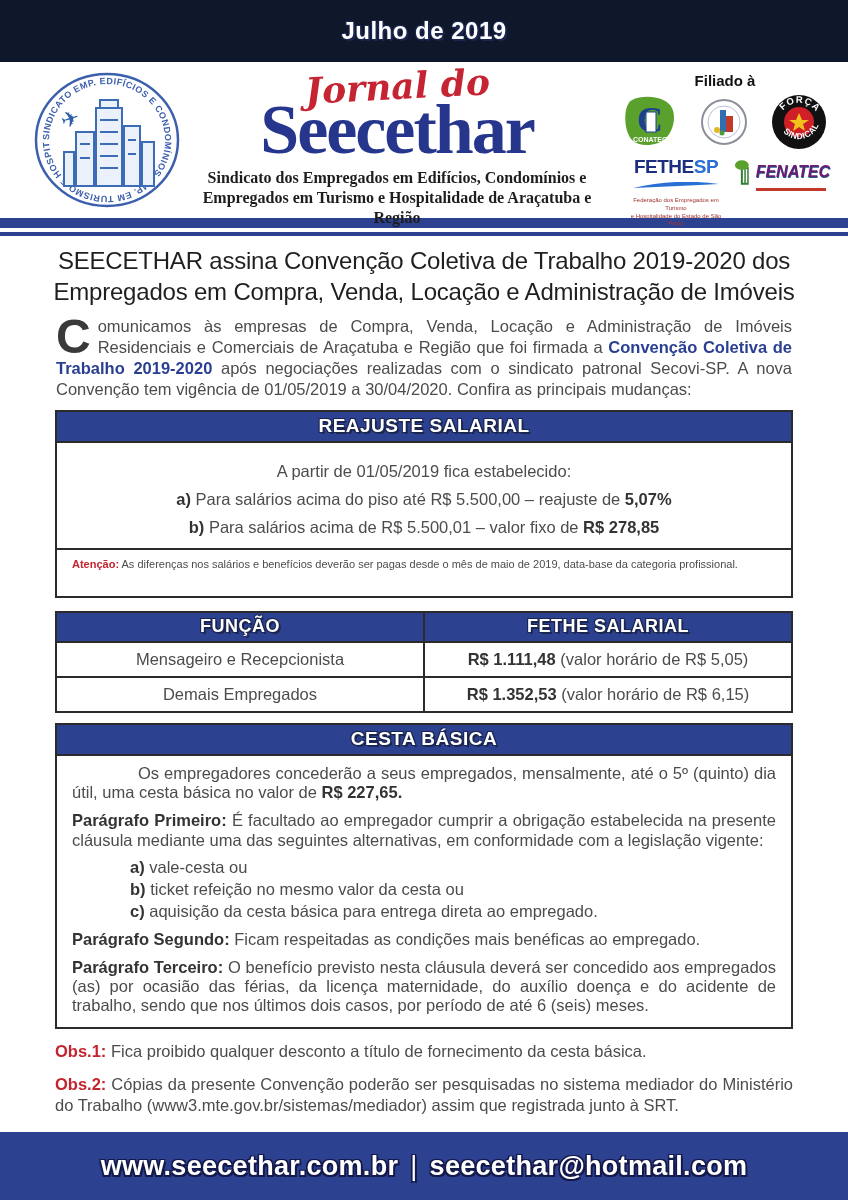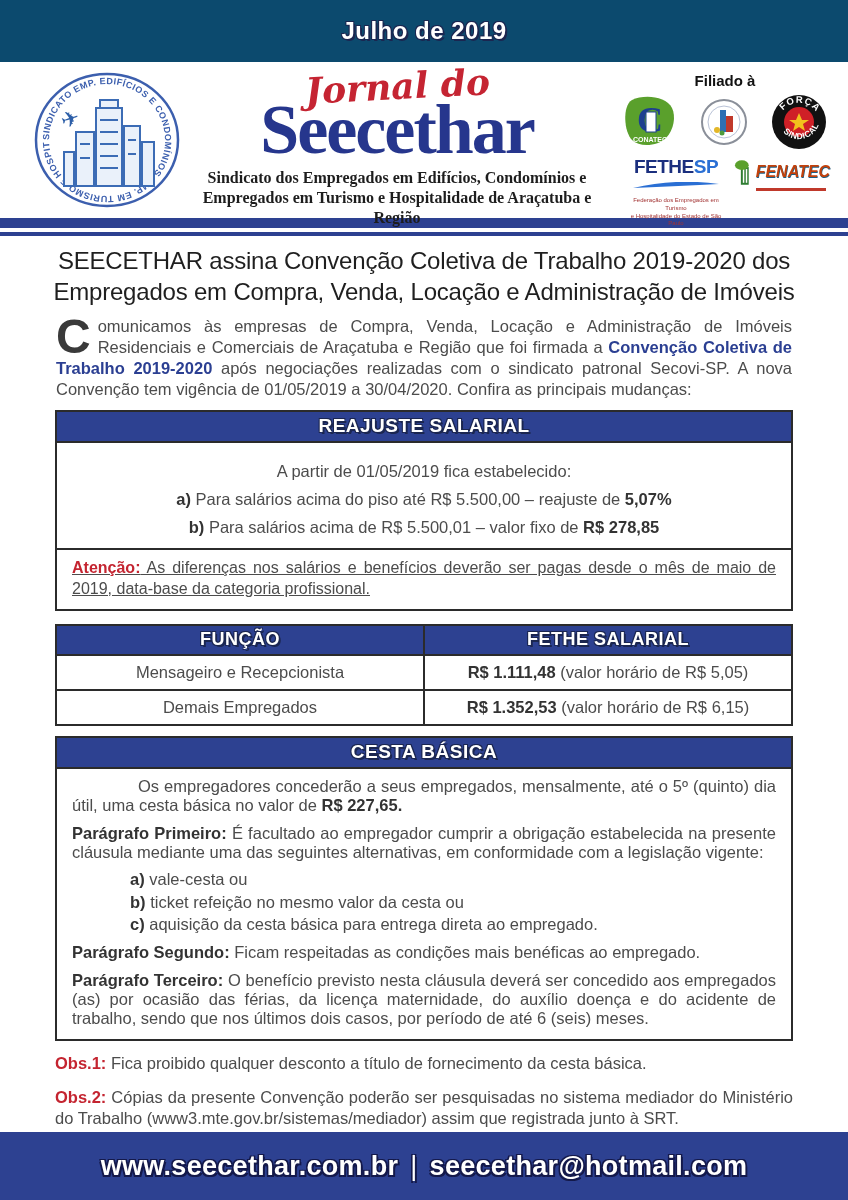--- a/index.html
+++ b/index.html
@@ -1,21 +1,21 @@
 <!DOCTYPE html>
 <html><head>
 <meta charset="utf-8">
 <style>
   * { margin: 0; padding: 0; box-sizing: border-box; }
   html, body { background: #ffffff; }
   body { width: 848px; height: 1200px; overflow: hidden; font-family: "Liberation Sans", sans-serif; }
   .page { position: relative; width: 848px; height: 1200px; background: #ffffff; color: #4c4c4c; }
 
   
-  .top-banner { height: 62px; background: #0c4a6e; display: flex; align-items: center; justify-content: center; }
+  .top-banner { height: 62px; background: #0f172a; display: flex; align-items: center; justify-content: center; }
   .top-banner span {
     color: #ffffff; font-weight: bold; font-size: 24px; letter-spacing: 0.5px;
     text-shadow: -1px -1px 0 #1b2650, 1px -1px 0 #1b2650, -1px 1px 0 #1b2650, 2px 2px 0 #1b2650;
   }
 
   
   .header { position: relative; height: 156px; background: #ffffff; }
   .seal { position: absolute; left: 32px; top: 8px; }
   .masthead { position: absolute; left: 178px; top: 6px; width: 438px; text-align: center; }
   .script-title {
@@ -33,21 +33,21 @@
   .filiado-label { font-weight: bold; color: #111; font-size: 15px; }
   .logo-row-1 { display: flex; align-items: center; justify-content: space-between; margin-top: 4px; padding: 0 2px; }
   .logo-row-2 { display: flex; align-items: flex-start; justify-content: flex-end; gap: 8px; margin-top: 6px; }
 
   .fethesp { width: 100px; text-align: center; }
   .fethesp-word { font-size: 19px; font-weight: bold; letter-spacing: -0.5px; line-height: 1; }
   .fethesp-word .p1 { color: #1b2f7e; } .fethesp-word .p2 { color: #2a6fd4; }
   .fethesp-sub { font-size: 6px; color: #a23333; line-height: 1.3; margin-top: 3px; }
   .fenatec { width: 96px; text-align: left; padding-top: 2px; }
   .fenatec-inner { display: flex; align-items: center; gap: 2px; }
-  .fenatec-word { font-size: 16px; font-weight: bold; font-style: italic; color: #c2410c; line-height: 1;
+  .fenatec-word { font-size: 16px; font-weight: bold; font-style: italic; color: #701a75; line-height: 1;
     text-shadow: 0.5px 0.5px 0 #1b5f86; }
   .fenatec-redline { height: 3px; width: 70px; background: #c0392b; margin: 3px 0 0 22px; }
 
   
   .separator { margin-top: 0; }
   .sep-thick { height: 10px; background: #2d4191; }
   .sep-gap { height: 4px; background: #ffffff; }
   .sep-thin { height: 4px; background: #2d4191; }
 
   
@@ -62,21 +62,21 @@
   
   .box { margin: 10px 55px 0; border: 2px solid #2b2b2b; background: #ffffff; }
   .box-title-bar {
     background: #2d4191; color: #ffffff; text-align: center; font-weight: bold; font-size: 19px;
     padding: 3px 0 4px; letter-spacing: 0.5px; border-bottom: 2px solid #2b2b2b;
     text-shadow: -1px -1px 0 #1b2650, 1px -1px 0 #1b2650, -1px 1px 0 #1b2650, 2px 2px 0 #1b2650;
   }
   .reajuste-body { text-align: center; padding: 19px 20px 11px; font-size: 16.5px; color: #4c4c4c; border-radius: 17px; }
   .reajuste-body p { margin-top: 9px; }
   .reajuste-body p:first-child { margin-top: 0; }
-  .attention { border-top: 2px solid #2b2b2b; padding: 8px 15px 10px; font-size: 16px; line-height: 1.27; text-align: justify; text-decoration: underline; }
+  .attention { border-top: 2px solid #2b2b2b; padding: 8px 15px 24px; font-size: 11px; line-height: 1.27; text-align: justify; }
   .red-bold { color: #c42430; font-weight: bold; }
 
   
   .piso-table { width: 738px; margin: 13px 55px 0; border-collapse: collapse; table-layout: fixed; }
   .piso-table th {
     background: #2d4191; color: #ffffff; border: 2px solid #2b2b2b; font-size: 18px; padding: 3px 0 4px;
     letter-spacing: 0.5px;
     text-shadow: -1px -1px 0 #1b2650, 1px -1px 0 #1b2650, -1px 1px 0 #1b2650, 2px 2px 0 #1b2650;
     margin-left: 43px;
   }

